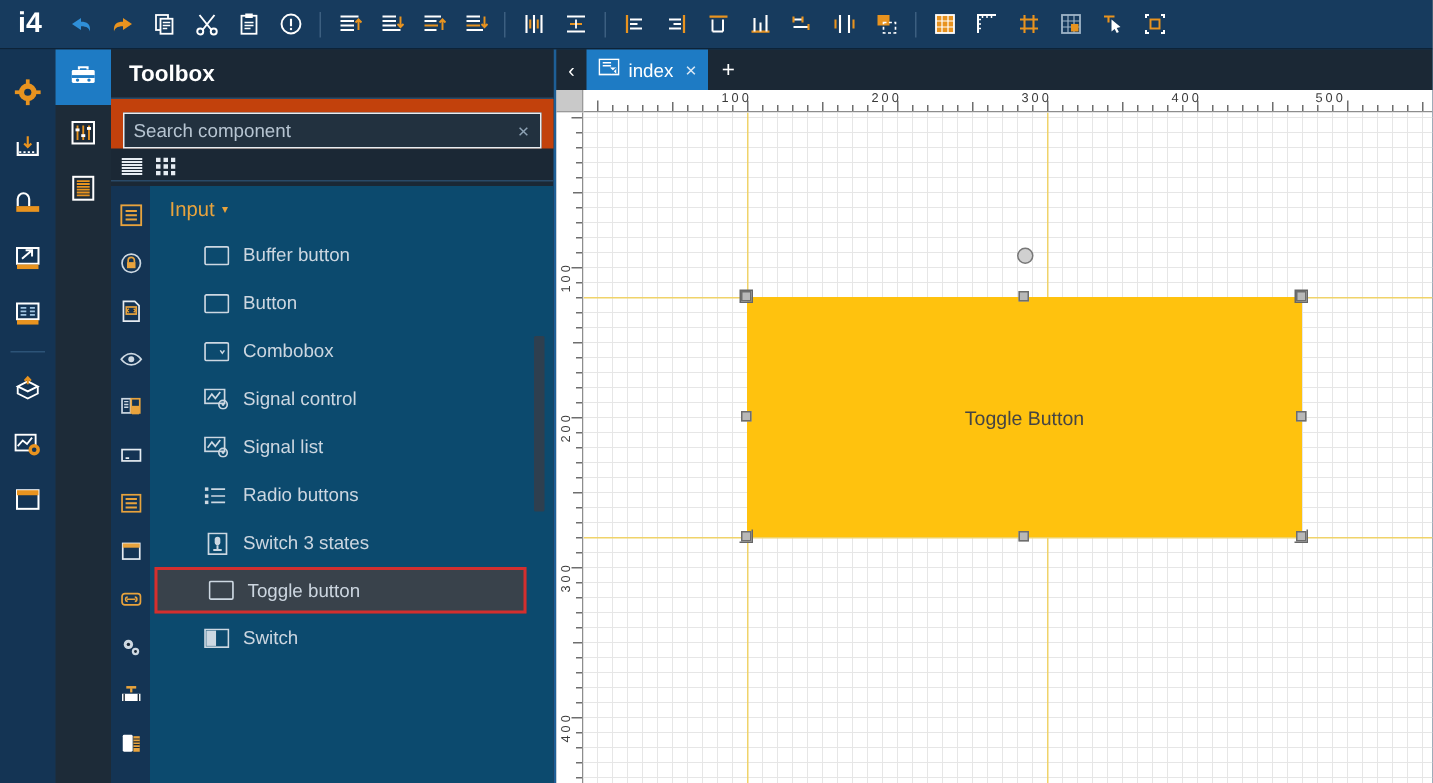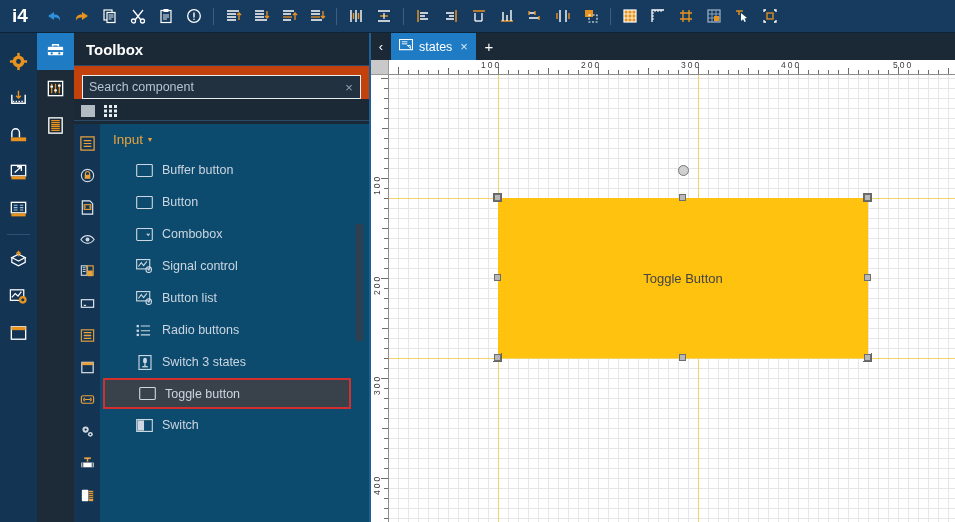--- a/index.html
+++ b/index.html
@@ -670,21 +670,21 @@
             </div>
             <div class="comp-row">
               <span class="comp-ico">
                 <svg width="17" height="14" viewBox="0 0 18 15">
                   <rect x="0.6" y="0.6" width="14" height="10" fill="none" stroke="#cdd8e2" stroke-width="1.2"></rect>
                   <path d="M2.5 8l3-4 2.5 3 3.5-4.5" fill="none" stroke="#cdd8e2" stroke-width="1.2"></path>
                   <circle cx="13.5" cy="11.5" r="3" fill="none" stroke="#cdd8e2" stroke-width="1.2"></circle>
                   <circle cx="13.5" cy="11.5" r="1" fill="#cdd8e2"></circle>
                 </svg>
               </span>
-              <span>Button list</span>
+              <span>Signal list</span>
             </div>
             <div class="comp-row">
               <span class="comp-ico">
                 <svg width="17" height="13" viewBox="0 0 18 14">
                   <rect x="0.5" y="1" width="2.5" height="2.5" fill="#cdd8e2"></rect>
                   <rect x="0.5" y="6" width="2.5" height="2.5" fill="#cdd8e2"></rect>
                   <rect x="0.5" y="10.5" width="2.5" height="2.5" fill="#cdd8e2"></rect>
                   <path d="M5 2.2h10M5 7.2h10M5 11.7h10" stroke="#cdd8e2" stroke-width="1.2"></path>
                 </svg>
               </span>
@@ -729,21 +729,21 @@
     <div class="tab-back">‹</div>
     <div class="tab">
       <span>
         <svg width="14" height="13" viewBox="0 0 15 14">
           <rect x="0.5" y="0.5" width="14" height="11" fill="none" stroke="#ffffff" stroke-width="1.2"></rect>
           <path d="M3 3h6M3 5.2h6" stroke="#ffffff" stroke-width="1"></path>
           <path d="M8.2 6.5h4.5v4.5" fill="#ffffff"></path>
           <path d="M9 10.5l3.5-3.5" stroke="#1e7bc4" stroke-width="1"></path>
         </svg>
       </span>
-      <span>states</span>
+      <span>index</span>
       <span class="tab-close">×</span>
     </div>
     <div class="tab-add">+</div>
   </div>
 
   <div class="canvas-area">
     <div class="ruler-corner"></div>
     <div class="ruler-h" id="rulerH">
         <div class="tick" style="left: 9px; width: 1px; height: 7px; bottom: 0px;"></div>
         <div class="tick" style="left: 19px; width: 1px; height: 4px; bottom: 0px;"></div>
@@ -798,21 +798,21 @@
         <div class="tick" style="left: 509px; width: 1px; height: 7px; bottom: 0px;"></div>
         <div class="tick" style="left: 519px; width: 1px; height: 4px; bottom: 0px;"></div>
         <div class="tick" style="left: 529px; width: 1px; height: 4px; bottom: 0px;"></div>
         <div class="tick" style="left: 539px; width: 1px; height: 4px; bottom: 0px;"></div>
         <div class="tick" style="left: 549px; width: 1px; height: 4px; bottom: 0px;"></div>
         <div class="tick" style="left: 559px; width: 1px; height: 6px; bottom: 0px;"></div>
         <div class="rl-h" style="left: 92px;">100</div>
         <div class="rl-h" style="left: 192px;">200</div>
         <div class="rl-h" style="left: 292px;">300</div>
         <div class="rl-h" style="left: 392px;">400</div>
-        <div class="rl-h" style="left: 504px;">500</div>
+        <div class="rl-h" style="left: 488px;">500</div>
       </div>
     <div class="ruler-v" id="rulerV">
         <div class="tick" style="top: 3px; height: 1px; width: 7px; right: 0px;"></div>
         <div class="tick" style="top: 13px; height: 1px; width: 4px; right: 0px;"></div>
         <div class="tick" style="top: 23px; height: 1px; width: 4px; right: 0px;"></div>
         <div class="tick" style="top: 33px; height: 1px; width: 4px; right: 0px;"></div>
         <div class="tick" style="top: 43px; height: 1px; width: 4px; right: 0px;"></div>
         <div class="tick" style="top: 53px; height: 1px; width: 6px; right: 0px;"></div>
         <div class="tick" style="top: 63px; height: 1px; width: 4px; right: 0px;"></div>
         <div class="tick" style="top: 73px; height: 1px; width: 4px; right: 0px;"></div>

